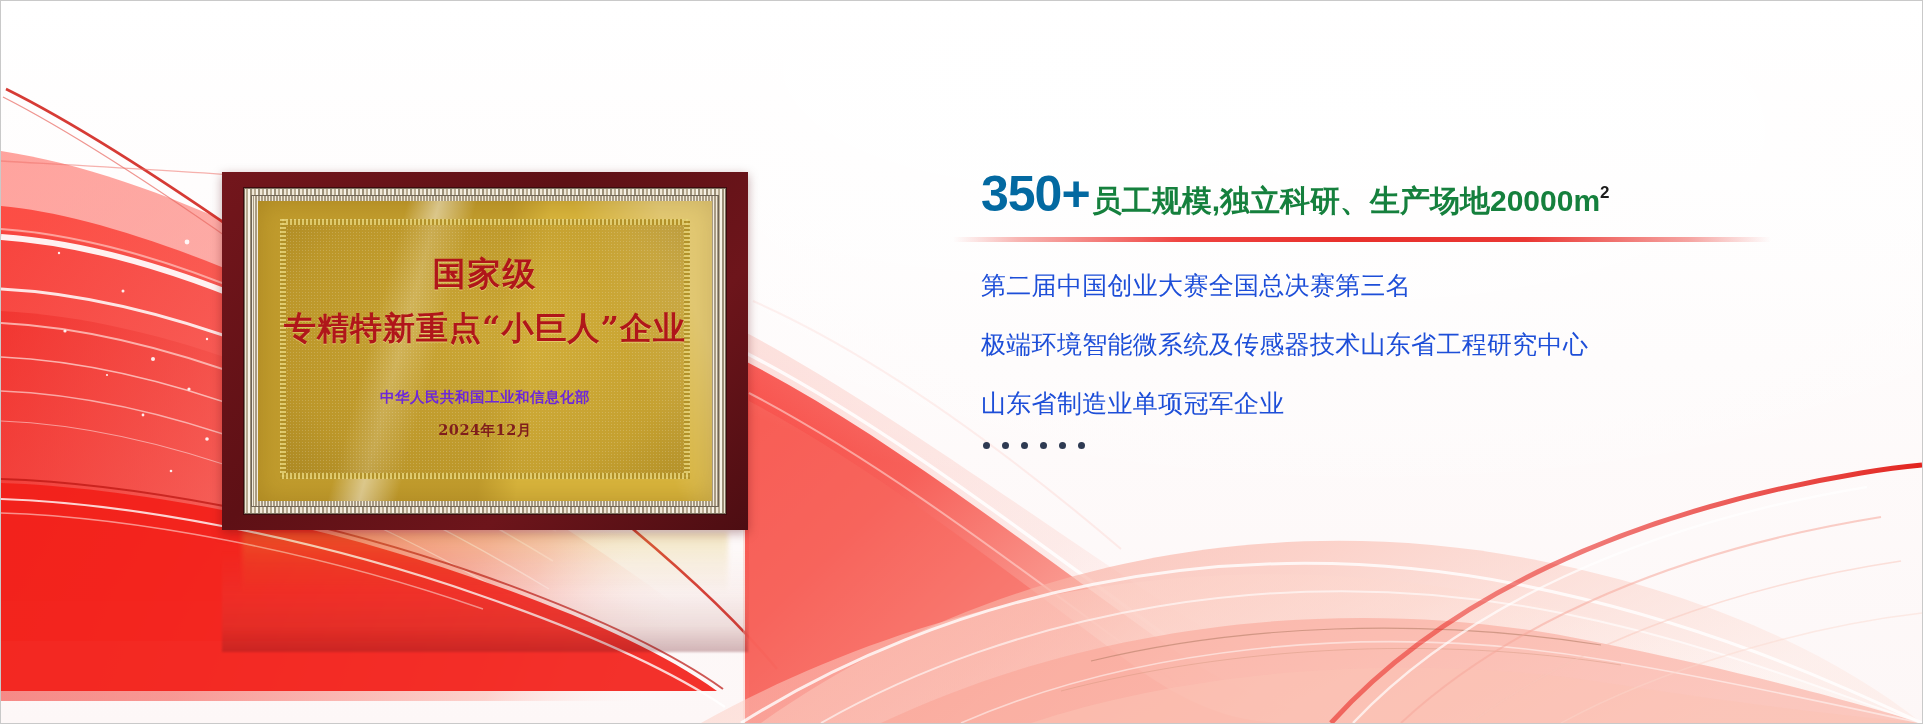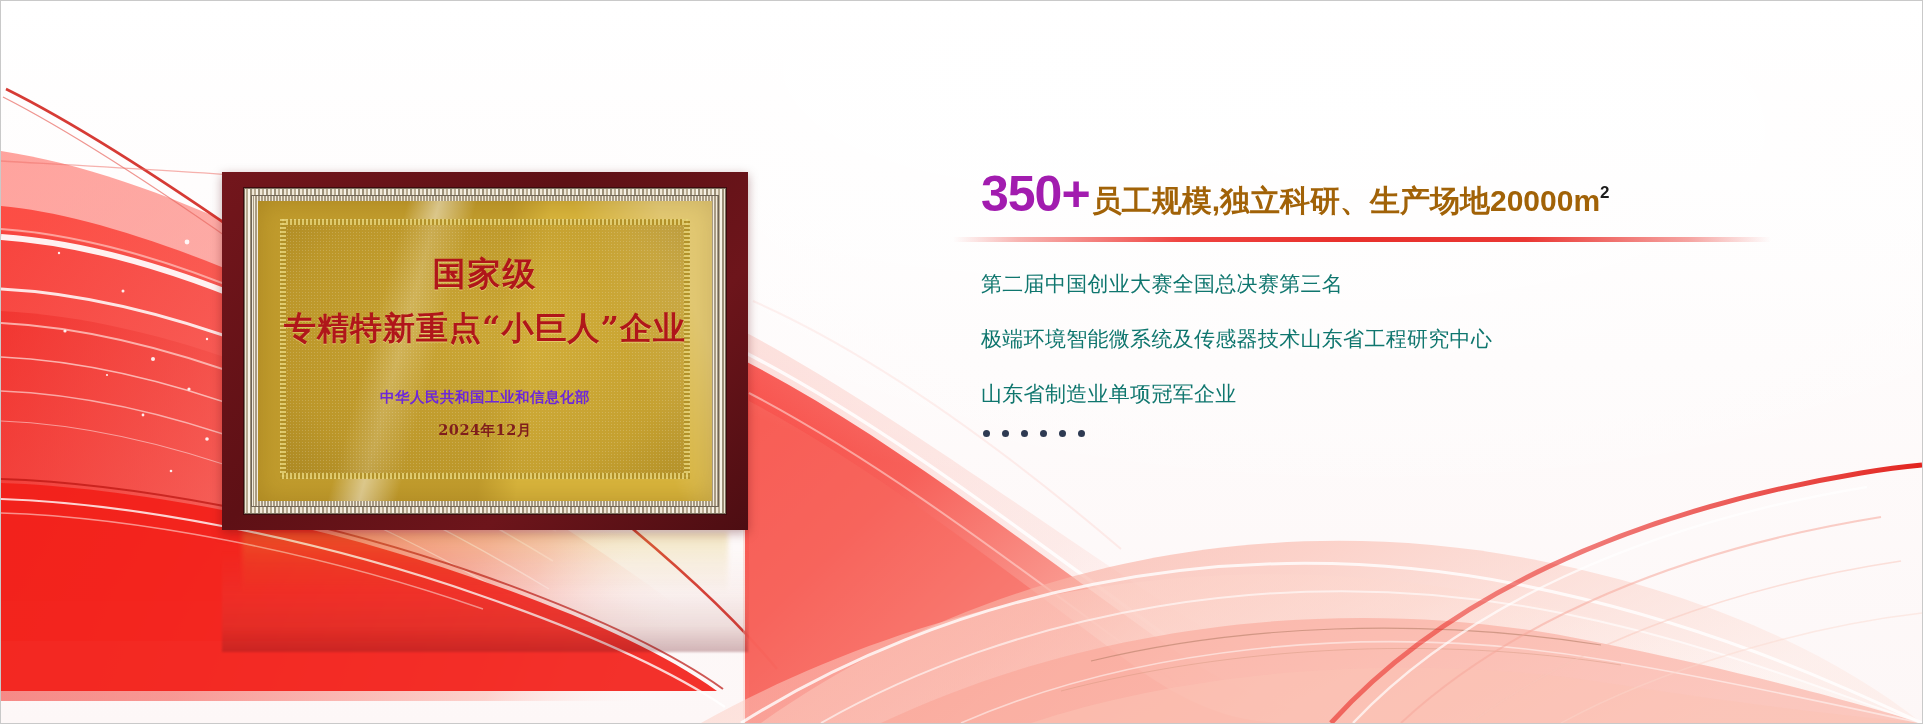--- a/index.html
+++ b/index.html
@@ -196,28 +196,28 @@
   }
   .headline {
     display: flex;
     align-items: baseline;
     white-space: nowrap;
     line-height: 1;
   }
   .headline-num {
     font-size: 50px;
     font-weight: 700;
-    color: #a21caf;
+    color: #0369a1;
     letter-spacing: -1px;
     font-family: "Liberation Sans", "DejaVu Sans", sans-serif;
   }
   .headline-text {
     font-size: 30px;
     font-weight: 700;
-    color: #a16207;
+    color: #15803d;
     letter-spacing: 0px;
     margin-left: 2px;
   }
   .headline-sup {
     font-size: 17px;
     font-weight: 700;
     color: #1b1b1b;
     vertical-align: super;
     position: relative;
     top: -13px;
@@ -239,22 +239,22 @@
       rgba(255,255,255,0) 100%);
   }
 
   .award-list {
     position: absolute;
     left: 0px;
     top: 104px;
     width: 860px;
   }
   .award-item {
-    font-size: 21px;
-    color: #0f766e;
+    font-size: 25px;
+    color: #1d4ed8;
     line-height: 1;
     margin-bottom: 34px;
     letter-spacing: .3px;
     white-space: nowrap;
   }
   .award-dots {
     display: flex;
     gap: 12px;
     align-items: center;
     margin-top: -8px;

